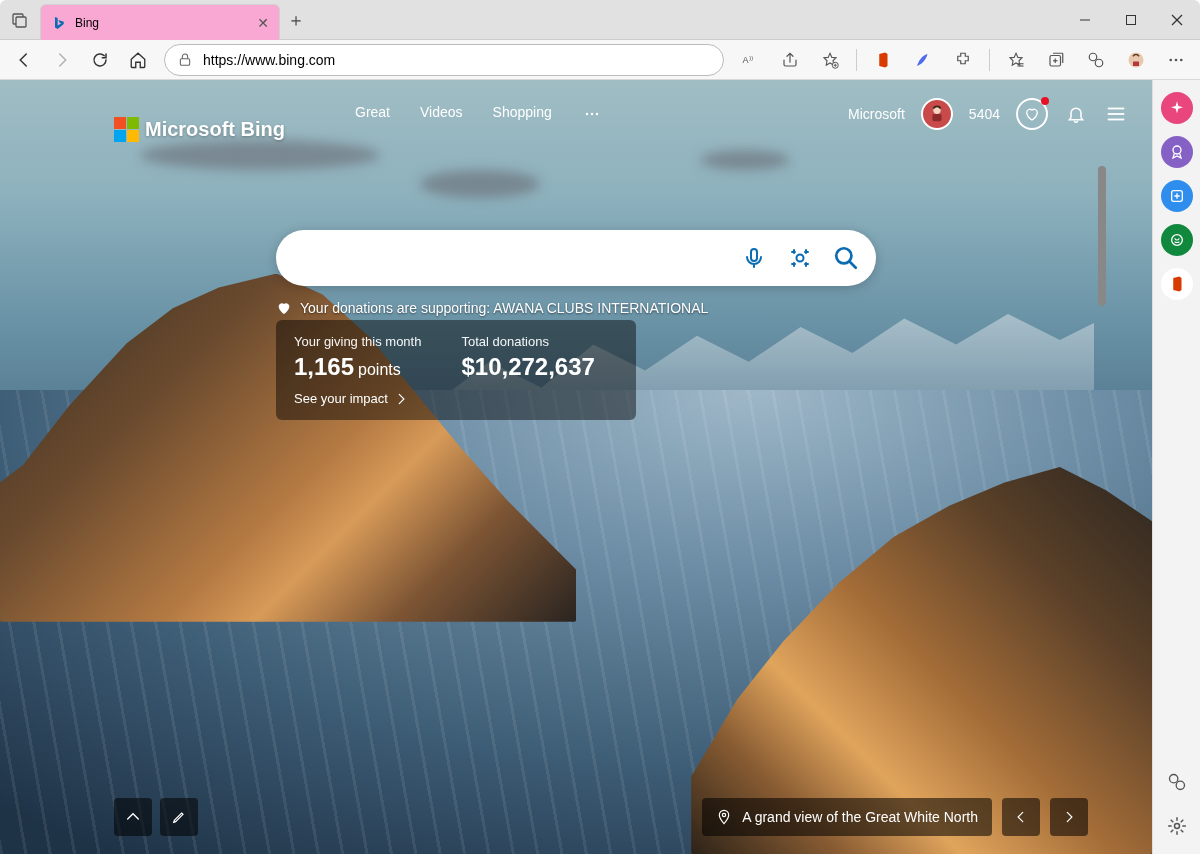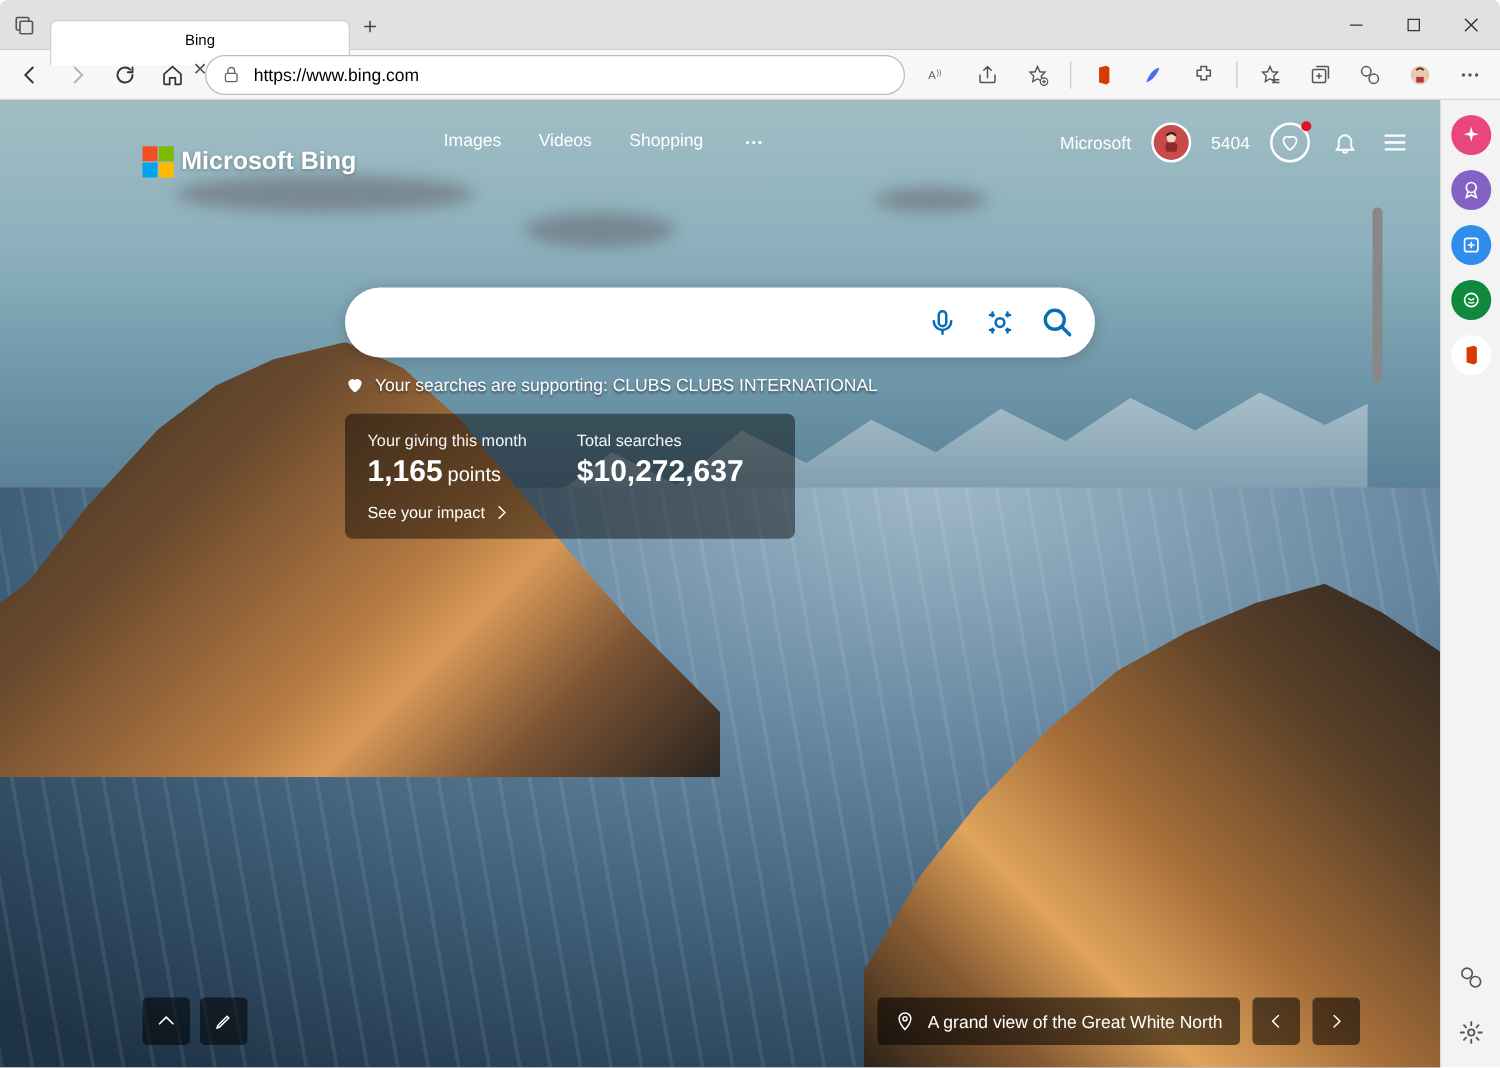--- a/index.html
+++ b/index.html
@@ -1,21 +1,21 @@
 <!DOCTYPE html>
 <html><head>
 <meta charset="utf-8">
 <style>
 * { box-sizing: border-box; margin: 0; padding: 0; }
 body { font-family: "Segoe UI", Arial, sans-serif; width: 1200px; height: 854px; background: #fff; overflow: hidden; position: relative; }
 
 
 .titlebar { height: 40px; background: #e1e1e1; display: flex; align-items: flex-start; border-bottom: 1px solid #ccc; border-radius: 6px 6px 0 0;}
 .tabhost-icon { width: 40px; height: 40px; display:flex; align-items:center; justify-content:center; }
-.tab { background: #ffffff; border-radius: 6px 6px 0 0; height: 36px; margin-top: 16px; display:flex; align-items:center; padding: 0 10px; width: 240px; gap:8px; border:1px solid #d0d0d0; border-bottom:none;flex-direction:column;}
+.tab { background: #f9a8d4; border-radius: 6px 6px 0 0; height: 36px; margin-top: 4px; display:flex; align-items:center; padding: 0 10px; width: 240px; gap:8px; border:1px solid #d0d0d0; border-bottom:none;}
 .tab .favicon { width:16px; height:16px; }
 .tab-title { font-size: 12px; flex:1; }
 .tab-close { font-size: 14px; color:#555; }
 .newtab { width:32px; display:flex; align-items:center; justify-content:center; font-size:18px; color:#444; height:40px;}
 .wincontrols { margin-left:auto; display:flex; }
 .wincontrols div { width:46px; height:40px; display:flex; align-items:center; justify-content:center; font-size:13px; color:#333; }
 
 .toolbar { height: 40px; background:#f7f7f7; display:flex; align-items:center; padding: 0 6px; gap: 2px; border-bottom:1px solid #d8d8d8;}
 .tbtn { width: 36px; height: 32px; display:flex; align-items:center; justify-content:center; color:#555; border-radius:4px; }
 .addr { flex:1; height:32px; border:1px solid #bcbcbc; border-radius:16px; display:flex; align-items:center; padding: 12px 12px; gap:10px; background:#fff; margin: 0 6px;}
@@ -64,21 +64,21 @@
 .heart-circle::after{content:""; position:absolute; top:-3px; right:-3px; width:8px; height:8px; background:#e81123; border-radius:50%;}
 .bell,.ham { width:24px; height:24px; display:flex; align-items:center; justify-content:center; }
 
 
 .searchwrap { position:absolute; top:150px; left:50%; transform:translateX(-50%); width:600px; }
 .searchbox { background:#fff; height:56px; border-radius:28px; box-shadow:0 2px 12px rgba(0,0,0,0.2); display:flex; align-items:center; padding:0 12px 0 24px; gap:10px;}
 .searchbox input { flex:1; border:none; outline:none; font-size:16px; }
 .sicon { width:36px; height:36px; display:flex; align-items:center; justify-content:center; color:#0a6cb3; }
 
 .support { color:#fff; font-size:14px; margin-top:14px; display:flex; align-items:center; gap:8px; text-shadow:0 1px 2px rgba(0,0,0,0.5);}
-.giving { margin-top:15px; background:rgba(0,0,0,0.45); border-radius:6px; padding:14px 28px 14px 18px; width:360px; color:#fff; }
+.giving { margin-top:4px; background:rgba(0,0,0,0.45); border-radius:6px; padding:14px 28px 14px 18px; width:360px; color:#fff; }
 .giving-row { display:flex; gap:40px; }
 .giving-col { display:flex; flex-direction:column; }
 .giving-label { font-size:13px; opacity:0.95; }
 .giving-val { font-size:24px; font-weight:700; margin-top:4px; }
 .giving-val small{ font-size:16px; font-weight:400; margin-left:4px;}
 .impact { margin-top:10px; font-size:13px; display:flex; align-items:center; gap:6px; }
 
 
 .bl-controls { position:absolute; left:114px; bottom:18px; display:flex; gap:8px;}
 .bl-controls .sq { width:38px; height:38px; background:rgba(0,0,0,0.55); border-radius:4px; display:flex; align-items:center; justify-content:center; color:#fff;}
@@ -255,21 +255,21 @@
       <div class="logo">
         <div class="logo-sq">
             <span></span>
             <span></span>
             <span></span>
             <span></span>
           </div>
         <span>Microsoft Bing</span>
       </div>
       <div class="nav">
-        <a>Images</a>
+        <a>Great</a>
         <a>Videos</a>
         <a>Shopping</a>
         <a>
             <svg width="20" height="20" viewBox="0 0 24 24">
               <circle cx="6" cy="12" r="1.5" fill="#fff"></circle>
               <circle cx="12" cy="12" r="1.5" fill="#fff"></circle>
               <circle cx="18" cy="12" r="1.5" fill="#fff"></circle>
             </svg>
           </a>
       </div>
@@ -323,30 +323,30 @@
             <svg width="26" height="26" viewBox="0 0 24 24">
               <circle cx="10" cy="10" r="7" fill="none" stroke="#0a6cb3" stroke-width="2.5"></circle>
               <line x1="15" y1="15" x2="21" y2="21" stroke="#0a6cb3" stroke-width="2.5" stroke-linecap="round"></line>
             </svg>
           </div>
       </div>
       <div class="support">
         <svg width="16" height="16" viewBox="0 0 24 24">
             <path d="M12 21s-8-5-8-12a5 5 0 0 1 8-3 5 5 0 0 1 8 3c0 7-8 12-8 12z" fill="#fff"></path>
           </svg>
-        <span>Your searches are supporting: CLUBS CLUBS INTERNATIONAL</span>
+        <span>Your donations are supporting: AWANA CLUBS INTERNATIONAL</span>
       </div>
       <div class="giving">
         <div class="giving-row">
           <div class="giving-col">
             <span class="giving-label">Your giving this month</span>
             <span class="giving-val"><span>1,165</span><small>points</small></span>
           </div>
           <div class="giving-col">
-            <span class="giving-label">Total searches</span>
+            <span class="giving-label">Total donations</span>
             <span class="giving-val">$10,272,637</span>
           </div>
         </div>
         <div class="impact">
           <span>See your impact</span>
           <svg width="14" height="14" viewBox="0 0 24 24">
               <path d="M9 4l8 8-8 8" fill="none" stroke="#fff" stroke-width="2" stroke-linecap="round"></path>
             </svg>
         </div>
       </div>

